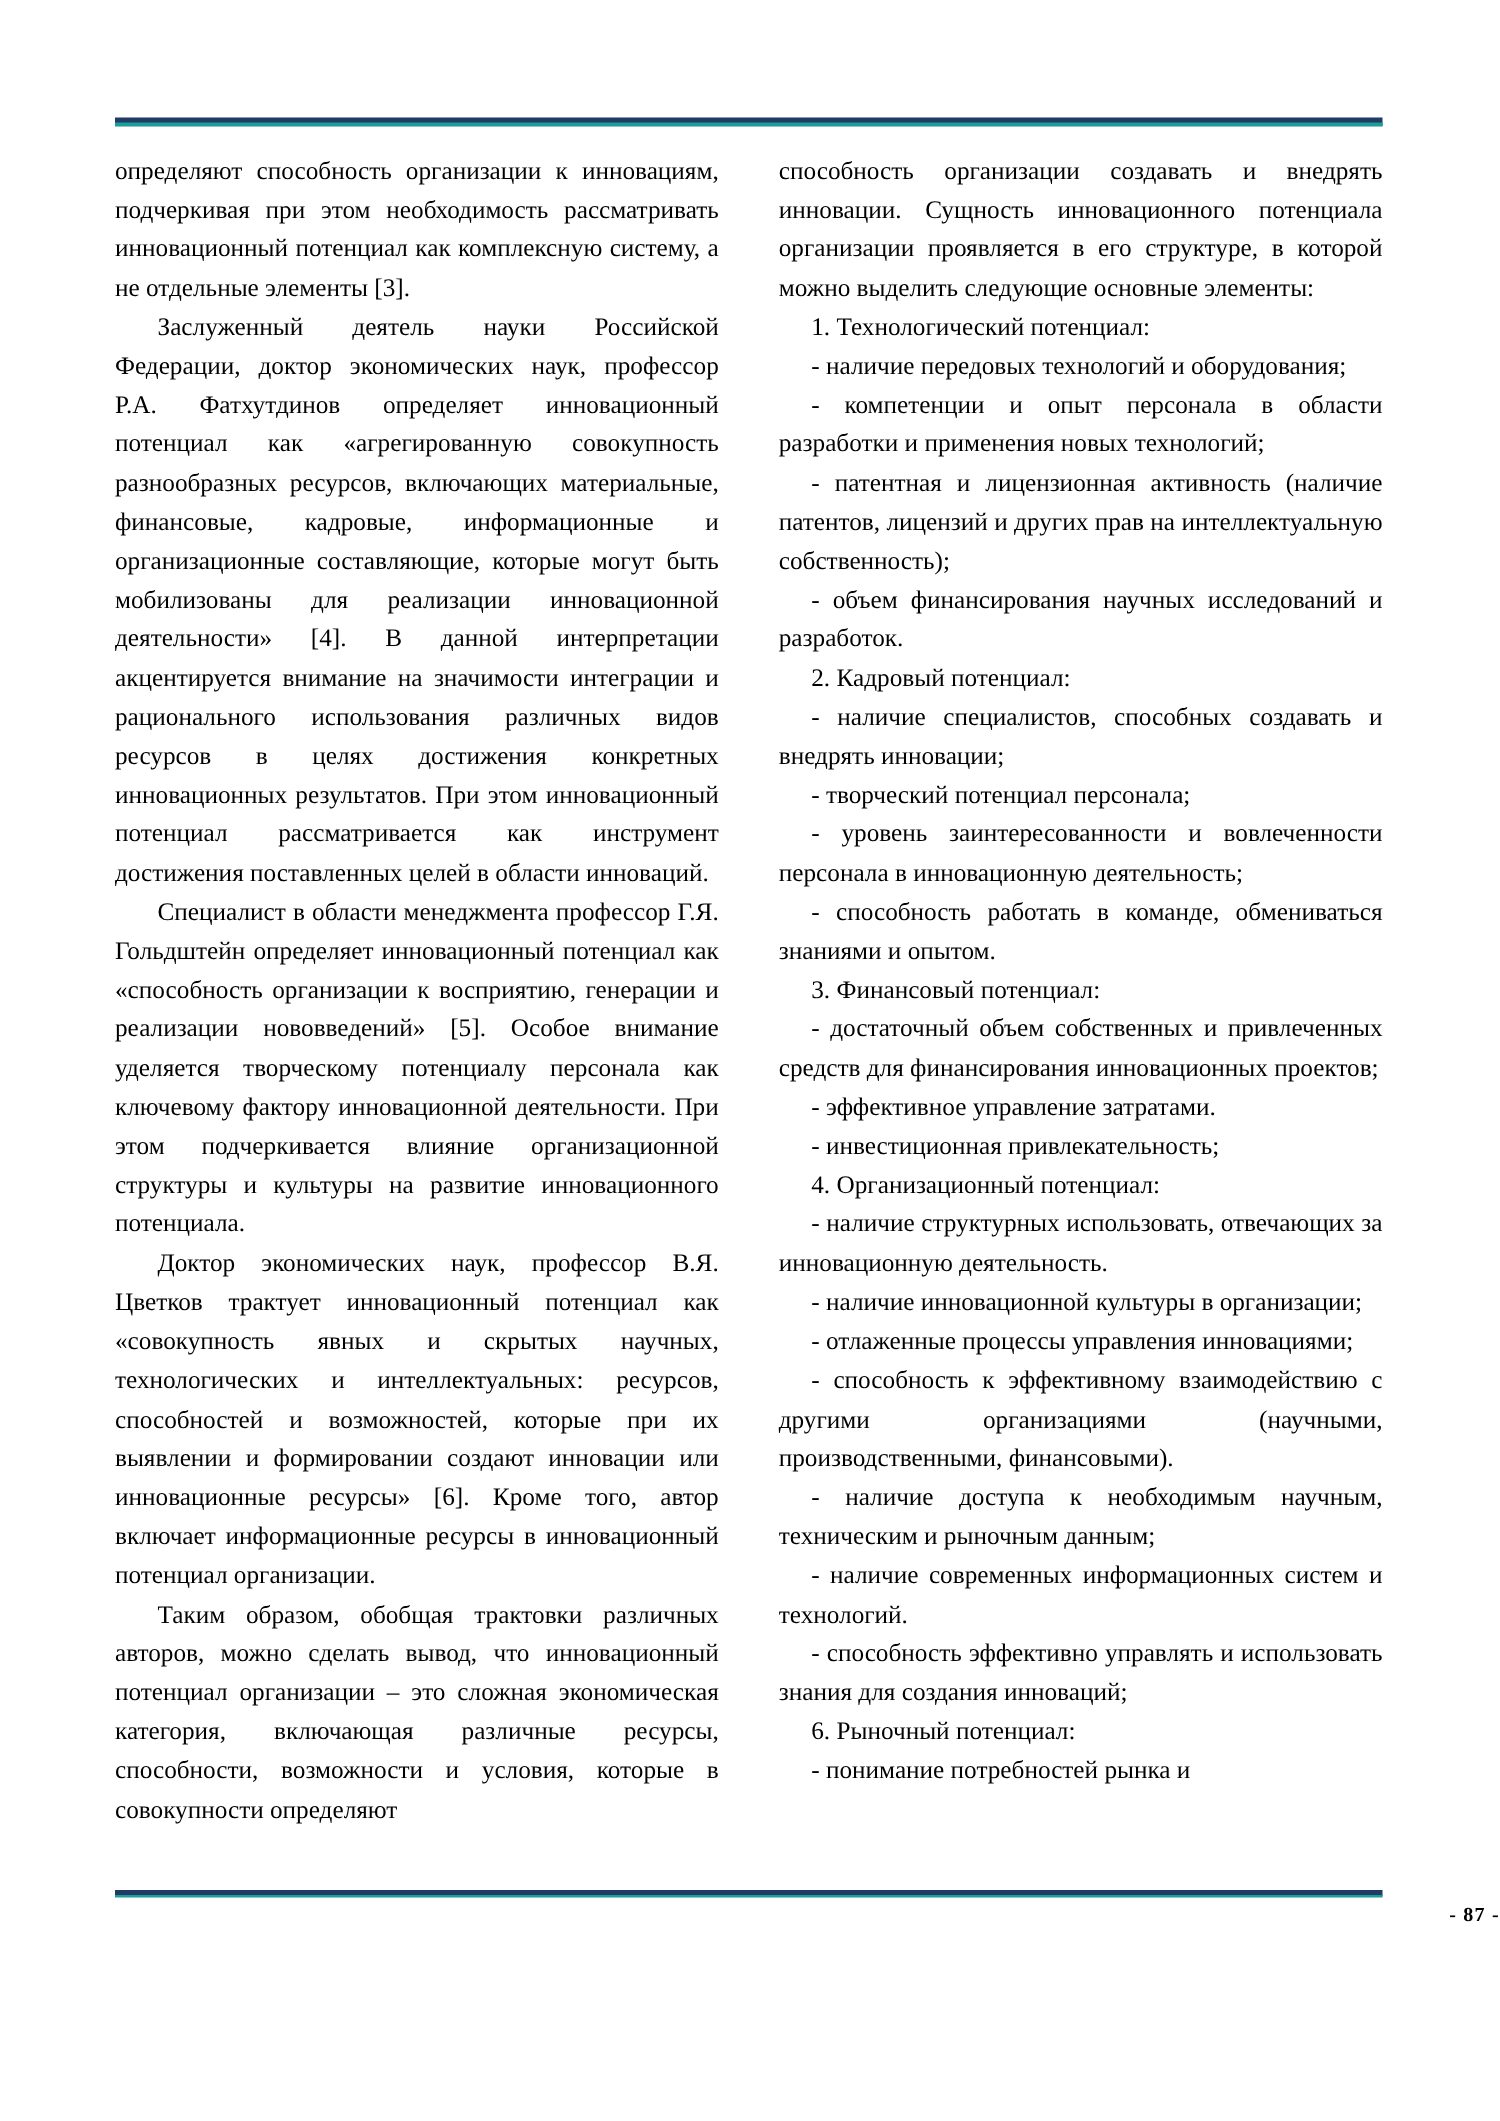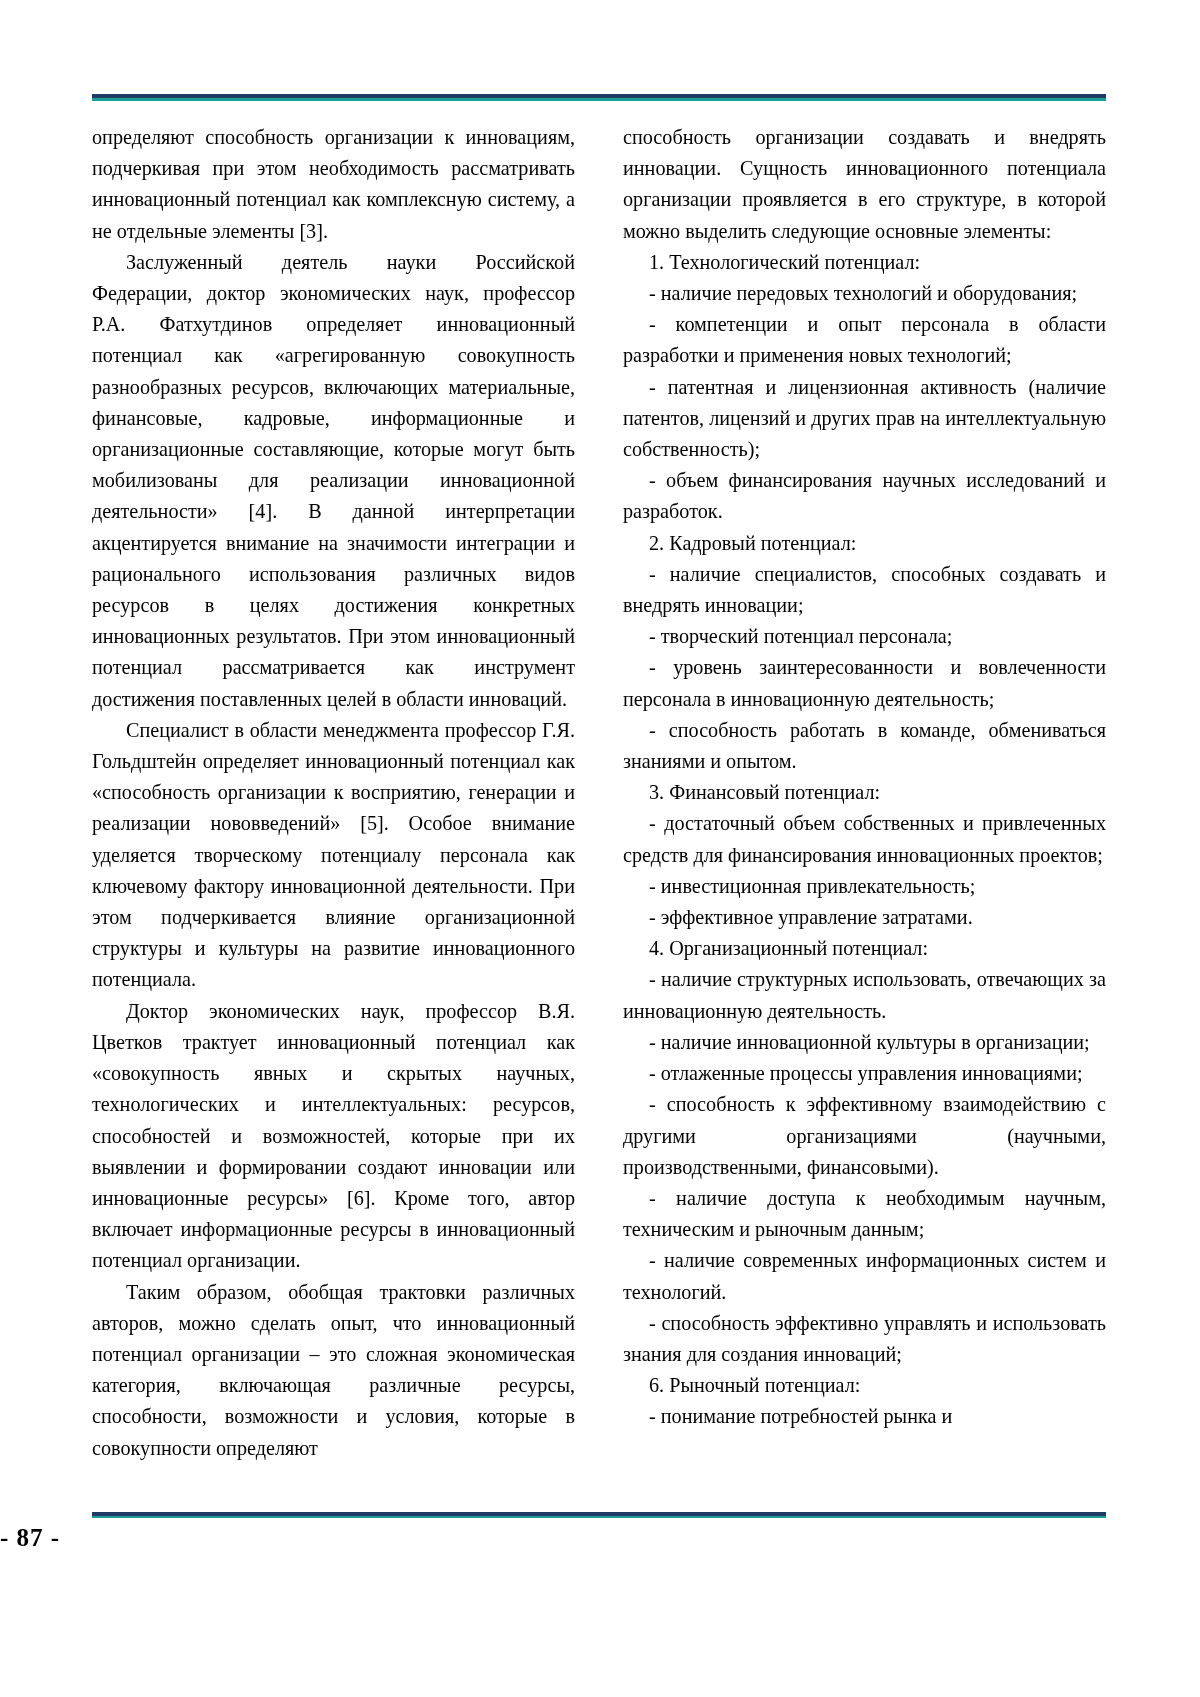--- a/index.html
+++ b/index.html
@@ -79,22 +79,22 @@
     text-indent: 0;
   }
   .p-list {
     text-indent: 26px;
   }
   .footer {
     position: absolute;
     left: 0;
     top: 1524px;
     width: 1200px;
-    text-align: left;
-    font-size: 25px;
+    text-align: right;
+    font-size: 16px;
     font-weight: bold;
     font-family: "Liberation Serif", serif;
     color: #000000;
     letter-spacing: 1px;
   }
 </style>
 </head>
 <body>
 
 <div class="page">
@@ -102,38 +102,38 @@
   <div class="rule-top">
     <div class="inner"></div>
   </div>
 
   <div class="columns">
     <div class="col" id="col-left">
         <p class="p-noind">определяют способность организации к инновациям, подчеркивая при этом необходимость рассматривать инновационный потенциал как комплексную систему, а не отдельные элементы [3].</p>
         <p class="p-ind">Заслуженный деятель науки Российской Федерации, доктор экономических наук, профессор Р.А. Фатхутдинов определяет инновационный потенциал как «агрегированную совокупность разнообразных ресурсов, включающих материальные, финансовые, кадровые, информационные и организационные составляющие, которые могут быть мобилизованы для реализации инновационной деятельности» [4]. В данной интерпретации акцентируется внимание на значимости интеграции и рационального использования различных видов ресурсов в целях достижения конкретных инновационных результатов. При этом инновационный потенциал рассматривается как инструмент достижения поставленных целей в области инноваций.</p>
         <p class="p-ind">Специалист в области менеджмента профессор Г.Я. Гольдштейн определяет инновационный потенциал как «способность организации к восприятию, генерации и реализации нововведений» [5]. Особое внимание уделяется творческому потенциалу персонала как ключевому фактору инновационной деятельности. При этом подчеркивается влияние организационной структуры и культуры на развитие инновационного потенциала.</p>
         <p class="p-ind">Доктор экономических наук, профессор В.Я. Цветков трактует инновационный потенциал как «совокупность явных и скрытых научных, технологических и интеллектуальных: ресурсов, способностей и возможностей, которые при их выявлении и формировании создают инновации или инновационные ресурсы» [6]. Кроме того, автор включает информационные ресурсы в инновационный потенциал организации.</p>
-        <p class="p-ind">Таким образом, обобщая трактовки различных авторов, можно сделать опыт, что инновационный потенциал организации – это сложная экономическая категория, включающая различные ресурсы, способности, возможности и условия, которые в совокупности определяют</p>
+        <p class="p-ind">Таким образом, обобщая трактовки различных авторов, можно сделать вывод, что инновационный потенциал организации – это сложная экономическая категория, включающая различные ресурсы, способности, возможности и условия, которые в совокупности определяют</p>
       </div>
     <div class="col" id="col-right">
         <p class="p-noind">способность организации создавать и внедрять инновации. Сущность инновационного потенциала организации проявляется в его структуре, в которой можно выделить следующие основные элементы:</p>
         <p class="p-list">1. Технологический потенциал:</p>
         <p class="p-list">- наличие передовых технологий и оборудования;</p>
         <p class="p-list">- компетенции и опыт персонала в области разработки и применения новых технологий;</p>
         <p class="p-list">- патентная и лицензионная активность (наличие патентов, лицензий и других прав на интеллектуальную собственность);</p>
         <p class="p-list">- объем финансирования научных исследований и разработок.</p>
         <p class="p-list">2. Кадровый потенциал:</p>
         <p class="p-list">- наличие специалистов, способных создавать и внедрять инновации;</p>
         <p class="p-list">- творческий потенциал персонала;</p>
         <p class="p-list">- уровень заинтересованности и вовлеченности персонала в инновационную деятельность;</p>
         <p class="p-list">- способность работать в команде, обмениваться знаниями и опытом.</p>
         <p class="p-list">3. Финансовый потенциал:</p>
         <p class="p-list">- достаточный объем собственных и привлеченных средств для финансирования инновационных проектов;</p>
+        <p class="p-list">- эффективное управление затратами.</p>
         <p class="p-list">- инвестиционная привлекательность;</p>
-        <p class="p-list">- эффективное управление затратами.</p>
         <p class="p-list">4. Организационный потенциал:</p>
         <p class="p-list">- наличие структурных использовать, отвечающих за инновационную деятельность.</p>
         <p class="p-list">- наличие инновационной культуры в организации;</p>
         <p class="p-list">- отлаженные процессы управления инновациями;</p>
         <p class="p-list">- способность к эффективному взаимодействию с другими организациями (научными, производственными, финансовыми).</p>
         <p class="p-list">- наличие доступа к необходимым научным, техническим и рыночным данным;</p>
         <p class="p-list">- наличие современных информационных систем и технологий.</p>
         <p class="p-list">- способность эффективно управлять и использовать знания для создания инноваций;</p>
         <p class="p-list">6. Рыночный потенциал:</p>
         <p class="p-list">- понимание потребностей рынка и</p>

